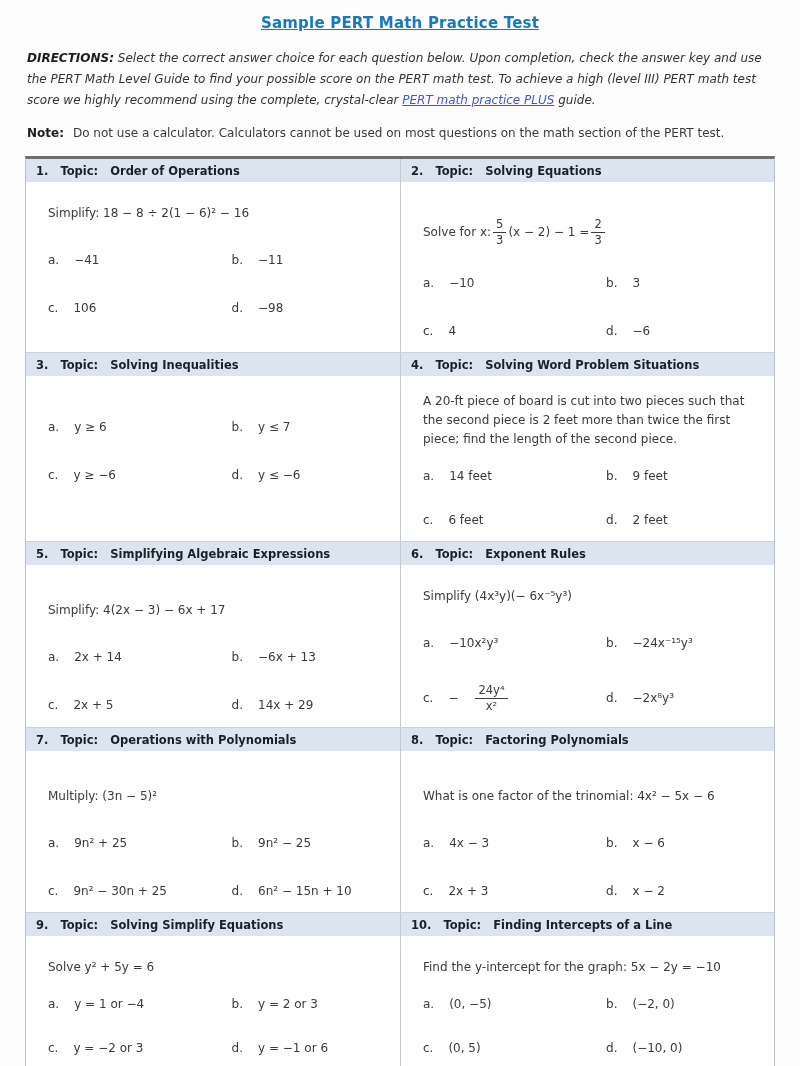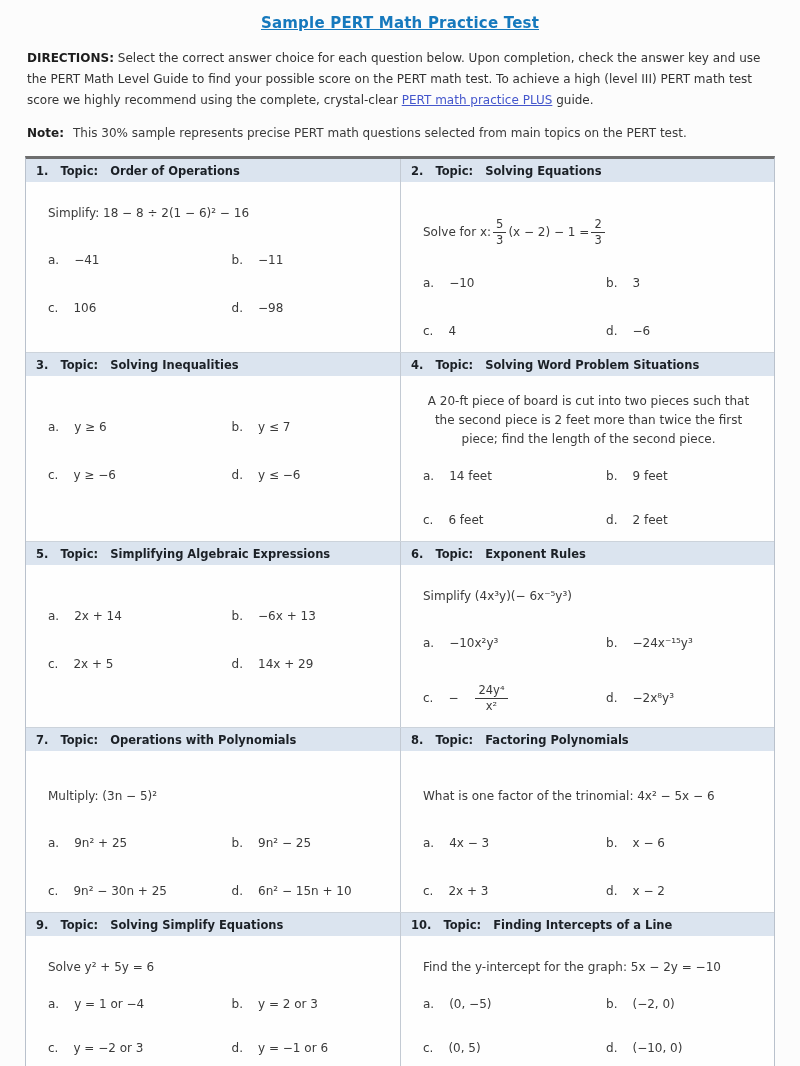--- a/index.html
+++ b/index.html
@@ -9,21 +9,21 @@
     background: #fcfcfc;
     font-family: "DejaVu Sans", "Liberation Sans", sans-serif;
     font-size: 12px; color: #3a3a3a;
     padding: 10px 25px 0 25px; position: relative;
   }
   .title {
     display: block; text-align: center; margin: 4px auto 16px auto;
     color: #1679bd; font-weight: bold; font-size: 15px;
     text-decoration: underline; letter-spacing: 0.2px;
   }
-  .directions { line-height: 21px; margin: 0 2px 12px 2px; color: #333; }
+  .directions { line-height: 21px; margin: 0 2px 12px 2px; color: #333; font-style: italic; }
   .bold-label { font-weight: bold; color: #1d1d1d; }
   .inline-link { color: #4456cc; text-decoration: underline; }
   .note { display: flex; gap: 9px; line-height: 21px; margin: 0 2px 12px 2px; }
   .note-lines span { display: block; }
   .qtable {
     border: 1px solid #b9c1cc;
     border-top: 3px solid #6e6e6e;
     border-bottom: 3px solid #8f969e;
     background: #ffffff;
   }
@@ -37,21 +37,21 @@
     font-weight: bold; font-size: 11.5px; color: #1b2026;
   }
   .qbody { padding: 14px 12px 14px 22px; }
   .r1 .qbody { min-height: 104px; }
   .r2 .qbody { min-height: 132px; }
   .r3 .qbody { min-height: 126px; }
   .r4 .qbody { min-height: 117px; }
   .r5 .qbody { min-height: 105px; }
   .prompt { margin-top: 8px; line-height: 19px; }
   .prompt.pt-lg { margin-top: 22px; }
-  .prompt.para { margin-top: 2px; padding-right: 8px; text-align: center; }
+  .prompt.para { margin-top: 2px; padding-right: 8px; }
   .choices { display: grid; grid-template-columns: 54% 46%; row-gap: 34px; margin-top: 30px; }
   .choices.tight { margin-top: 20px; row-gap: 30px; }
   .choice { display: flex; gap: 15px; align-items: center; }
   .eqline { display: flex; align-items: center; margin-top: 2px; }
   .frac { display: inline-flex; flex-direction: column; align-items: center; line-height: 1.1; font-size: 11.5px; margin: 0 2px; }
   .frac .num { border-bottom: 1px solid #3a3a3a; padding: 0 3px 1px 3px; }
   .frac .den { padding-top: 1px; }
 </style>
 </head>
 <body>
@@ -59,21 +59,21 @@
 <div class="page">
 
   <a class="title">Sample PERT Math Practice Test</a>
 
   <p class="directions"><span class="bold-label">DIRECTIONS:</span>
     <span>Select the correct answer choice for each question below.   Upon completion, check the answer key and use the PERT Math Level Guide to find your possible score on the PERT math test. To achieve a high (level III) PERT math test score we highly recommend using the complete, crystal-clear </span><a class="inline-link">PERT math practice PLUS</a><span> guide.</span></p>
 
   <div class="note">
     <span class="bold-label">Note:</span>
     <div class="note-lines">
-      <span>This 30% sample represents precise PERT math questions selected from main topics on the PERT test.</span>
+      <span>Do not use a calculator.  Calculators cannot be used on most questions on the math section of the PERT test.</span>
     </div>
   </div>
 
   <div class="qtable">
 
     <div class="trow r1">
       <div class="cell">
         <div class="qheader">
           <span>1.</span>
           <span>Topic:</span>
@@ -201,20 +201,21 @@
     </div>
 
     <div class="trow r3">
       <div class="cell">
         <div class="qheader">
           <span>5.</span>
           <span>Topic:</span>
           <span>Simplifying Algebraic Expressions</span>
         </div>
         <div class="qbody">
+          <div class="prompt pt-lg">Simplify:  4(2x − 3) − 6x + 17</div>
           <div class="choices">
             <div class="choice">
                 <span>a.</span>
                 <span>2x + 14</span>
               </div>
             <div class="choice">
                 <span>b.</span>
                 <span>−6x + 13</span>
               </div>
             <div class="choice">

